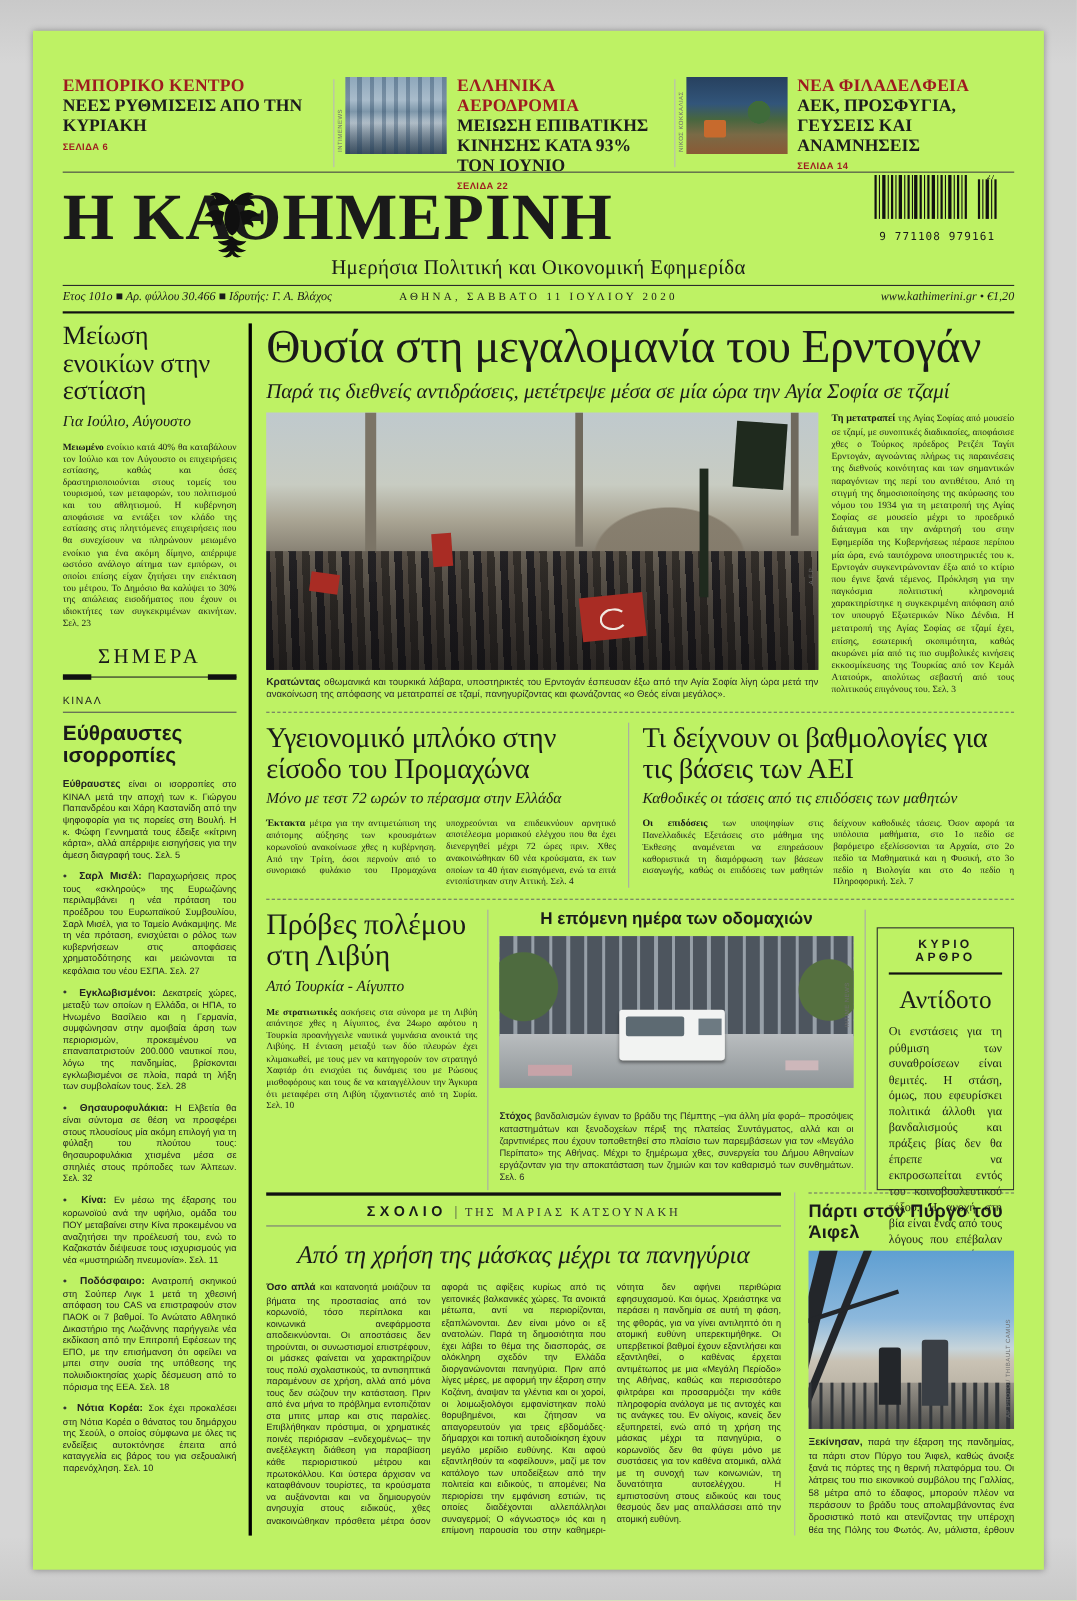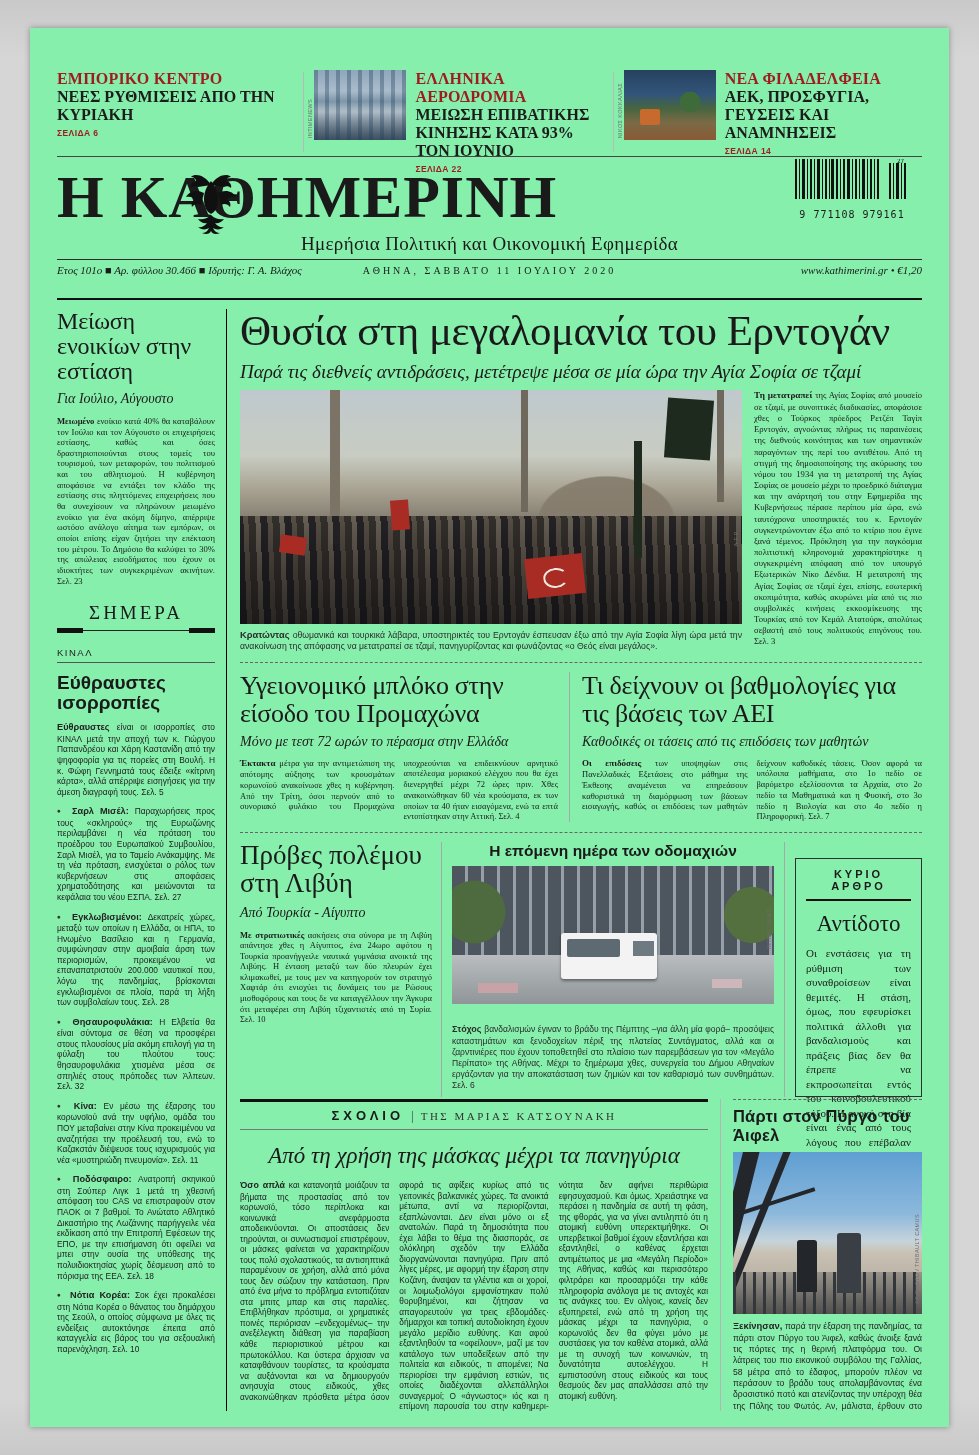--- a/index.html
+++ b/index.html
@@ -1,18 +1,18 @@
 <!DOCTYPE html>
 <html><head>
 <meta charset="utf-8">
 <style>
   html,body{margin:0;padding:0;}
   body{width:979px;height:1455px;background:linear-gradient(180deg,#c9c9c9,#d6d6d6 4%,#d6d6d6 96%,#c9c9c9);
        font-family:"Liberation Serif",serif;color:#1a1a1a;overflow:hidden;position:relative;}
-  .page{position:absolute;left:30px;top:28px;width:919px;height:1399px;background:#86efac;
+  .page{position:absolute;left:30px;top:28px;width:919px;height:1399px;background:#bef264;
         box-shadow:0 0 6px rgba(0,0,0,.35);padding:0 27px;box-sizing:border-box;overflow:hidden;}
   .serif{font-family:"Liberation Serif",serif;}
   .just{text-align:justify;text-justify:inter-word;}
 
   
   .teasers{display:flex;align-items:stretch;margin-top:42px;height:84px;}
   .teaser{display:flex;gap:9px;align-items:flex-start;flex:1;padding:0 10px;}
   .teaser:first-child{padding-left:0;flex:.82;}
   .tsep{width:1px;background:#b9b9b9;margin:2px 0;}
   .t-title{font-size:16px;font-weight:bold;line-height:1.12;color:#9e1b1f;letter-spacing:.2px;}
@@ -31,28 +31,28 @@
   .rule-under-teasers{border-top:1.5px solid #444;margin-top:2px;}
 
   
   .masthead{position:relative;height:102px;}
   .eagle{position:absolute;left:128px;top:14px;}
   .m-title{font-size:60px;font-weight:bold;letter-spacing:1px;line-height:1;
            padding-top:10px;white-space:nowrap;}
   .m-sub{text-align:center;font-size:19px;margin-top:6px;letter-spacing:.3px;}
   .barcode{position:absolute;right:6px;top:2px;width:128px;text-align:center;}
   .dateline{display:flex;align-items:center;border-top:1px solid #2b2b2b;border-bottom:2.5px solid #111;
-            padding:4px 0 22px;font-size:11px;}
+            padding:4px 0 7px;font-size:11px;}
   .dl-left{flex:1;font-style:italic;}
   .dl-center{flex:1.1;text-align:center;letter-spacing:3px;font-size:10px;}
   .dl-right{flex:1;text-align:right;font-style:italic;}
 
   
   .content{display:flex;margin-top:9px;height:1102px;}
-  .sidebar{width:158px;flex:none;padding-right:11px;border-right:1px solid #000000;overflow:hidden;}
+  .sidebar{width:158px;flex:none;padding-right:11px;border-right:3px solid #000000;overflow:hidden;}
   .mainarea{flex:1;padding-left:13px;overflow:hidden;}
 
   
   .sb-title{font-size:24px;line-height:1.04;font-weight:500;letter-spacing:-.2px;}
   .sb-deck{font-style:italic;font-size:14px;margin-top:7px;}
   .sb-body{font-size:8.6px;line-height:1.24;margin-top:9px;}
   .sb-body b{font-weight:bold;}
   .simera{position:relative;text-align:center;font-size:19px;letter-spacing:3px;margin-top:16px;
           border-bottom:1px solid #222;padding-bottom:6px;}
   .simera:before,.simera:after{content:"";position:absolute;bottom:-3px;width:26px;height:5px;background:#111;}

